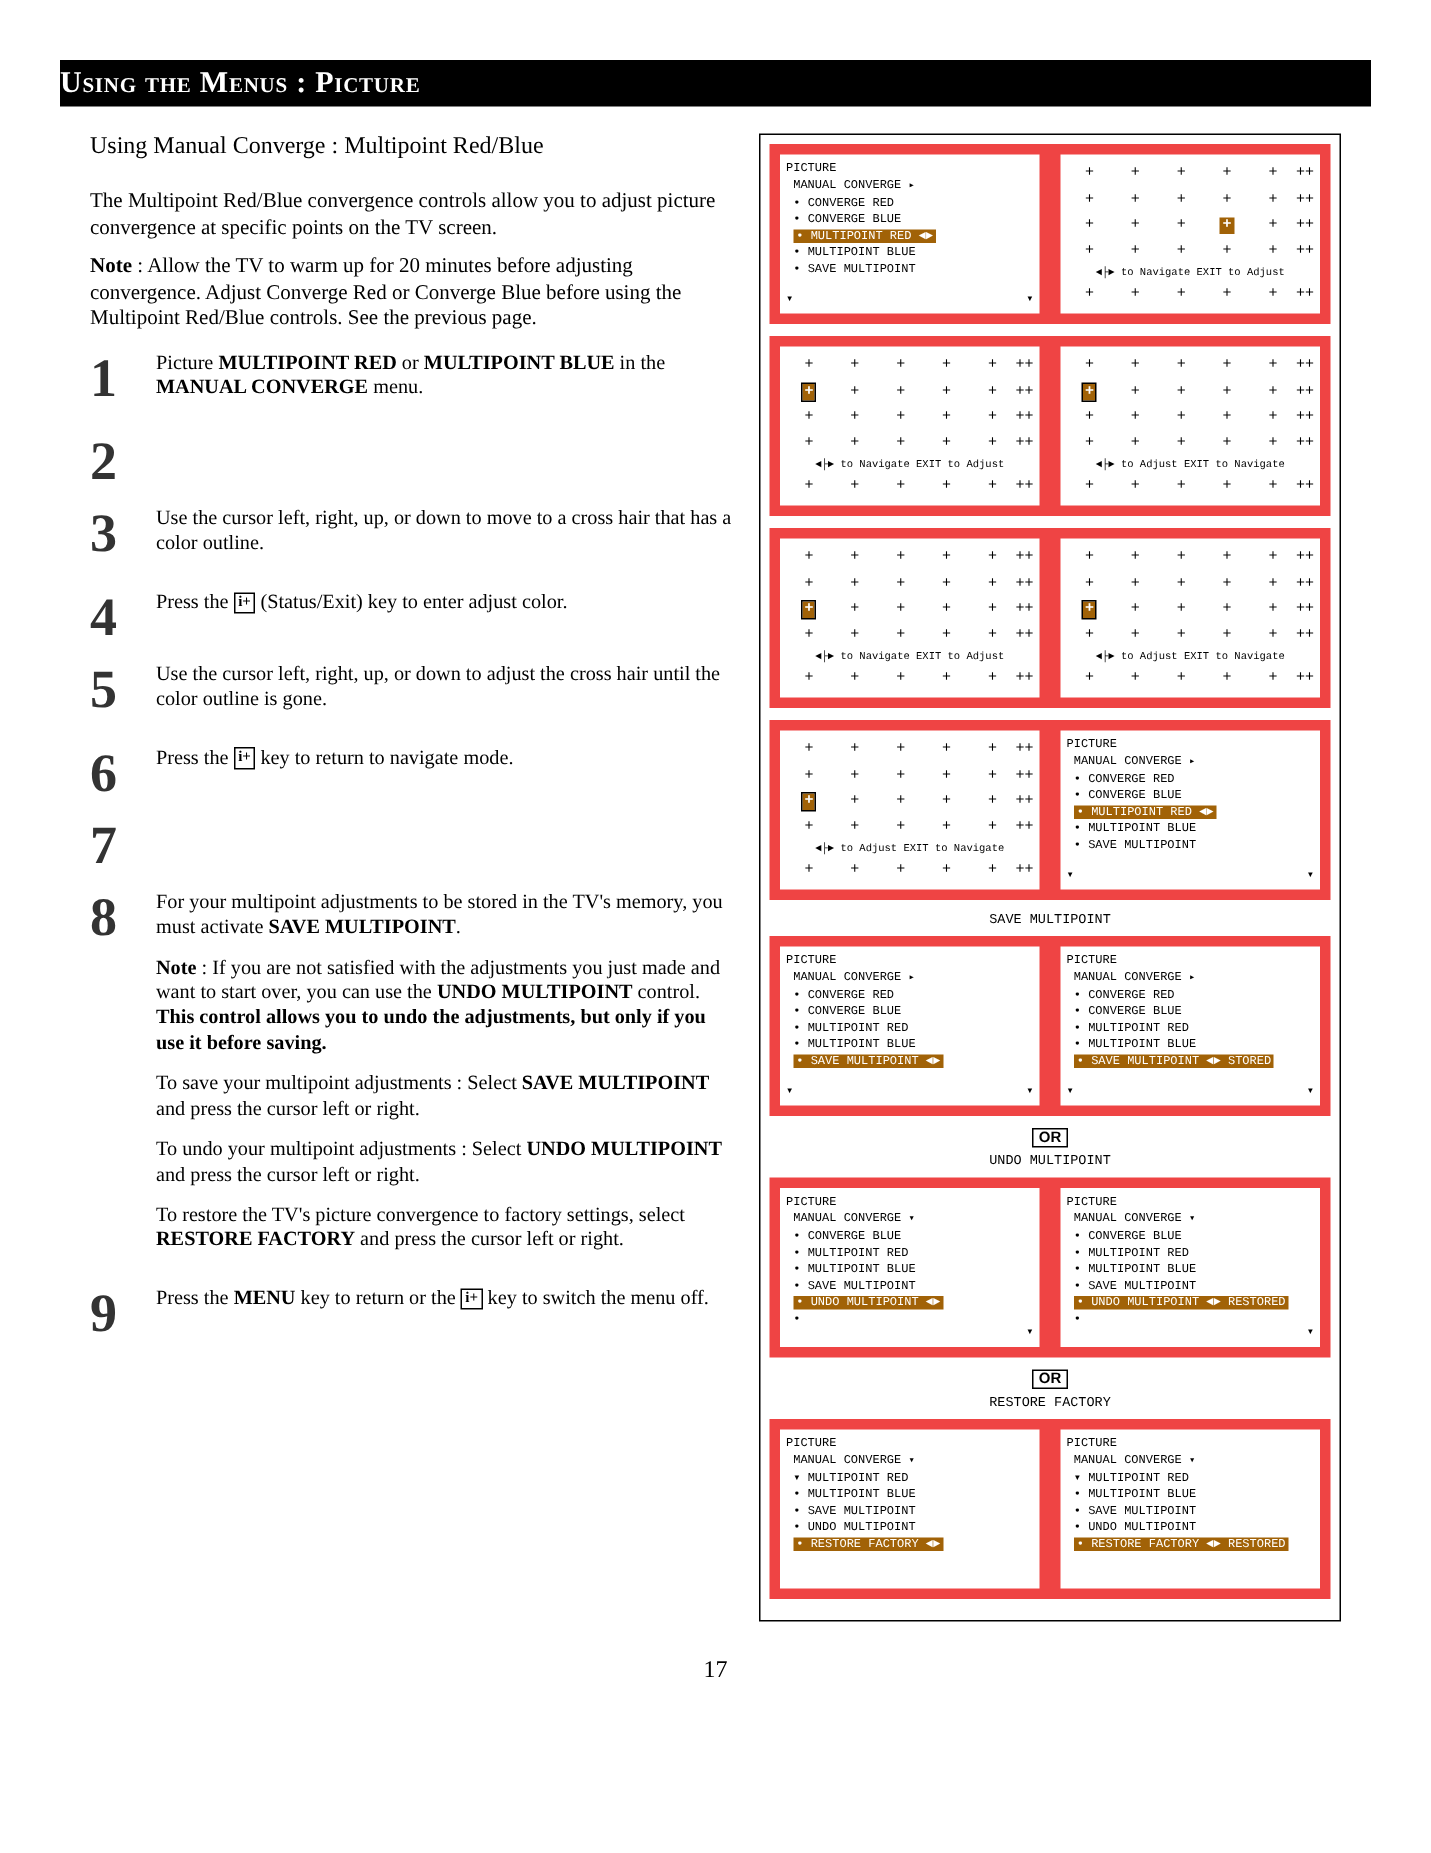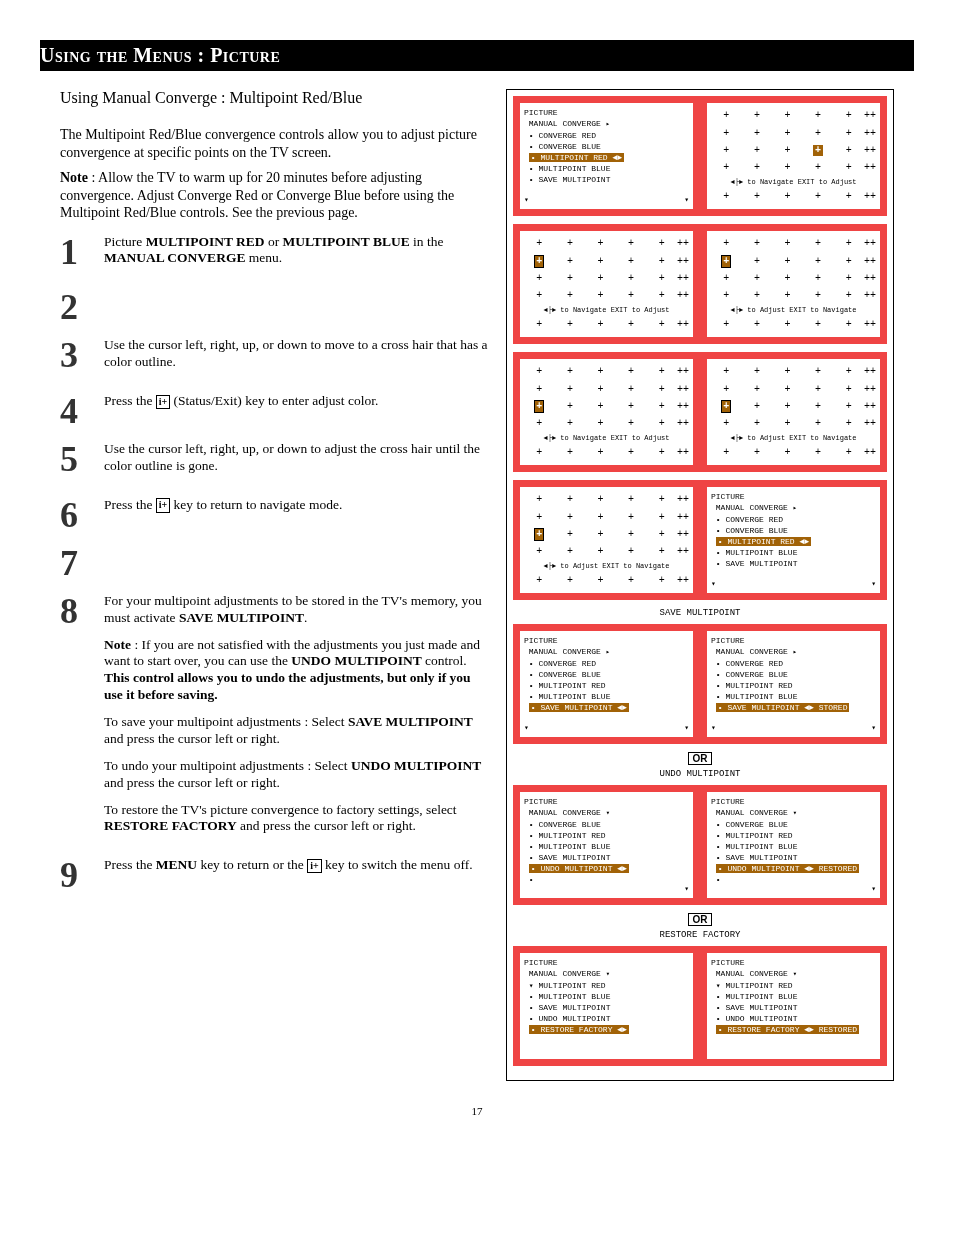--- a/index.html
+++ b/index.html
@@ -122,21 +122,21 @@
     font-family: Arial, sans-serif;
     font-size: 10px;
     font-weight: bold;
     border: 1px solid #000;
     width: 22px;
     text-align: center;
     margin: 4px auto;
   }
   .page-num {
     text-align: center;
-    font-size: 11px;
+    font-size: 16px;
     margin-top: 24px;
   }
 </style>
 </head>
 <body>
 
 <div class="header-bar">Using the Menus : Picture</div>
 
 <div class="content">
 

